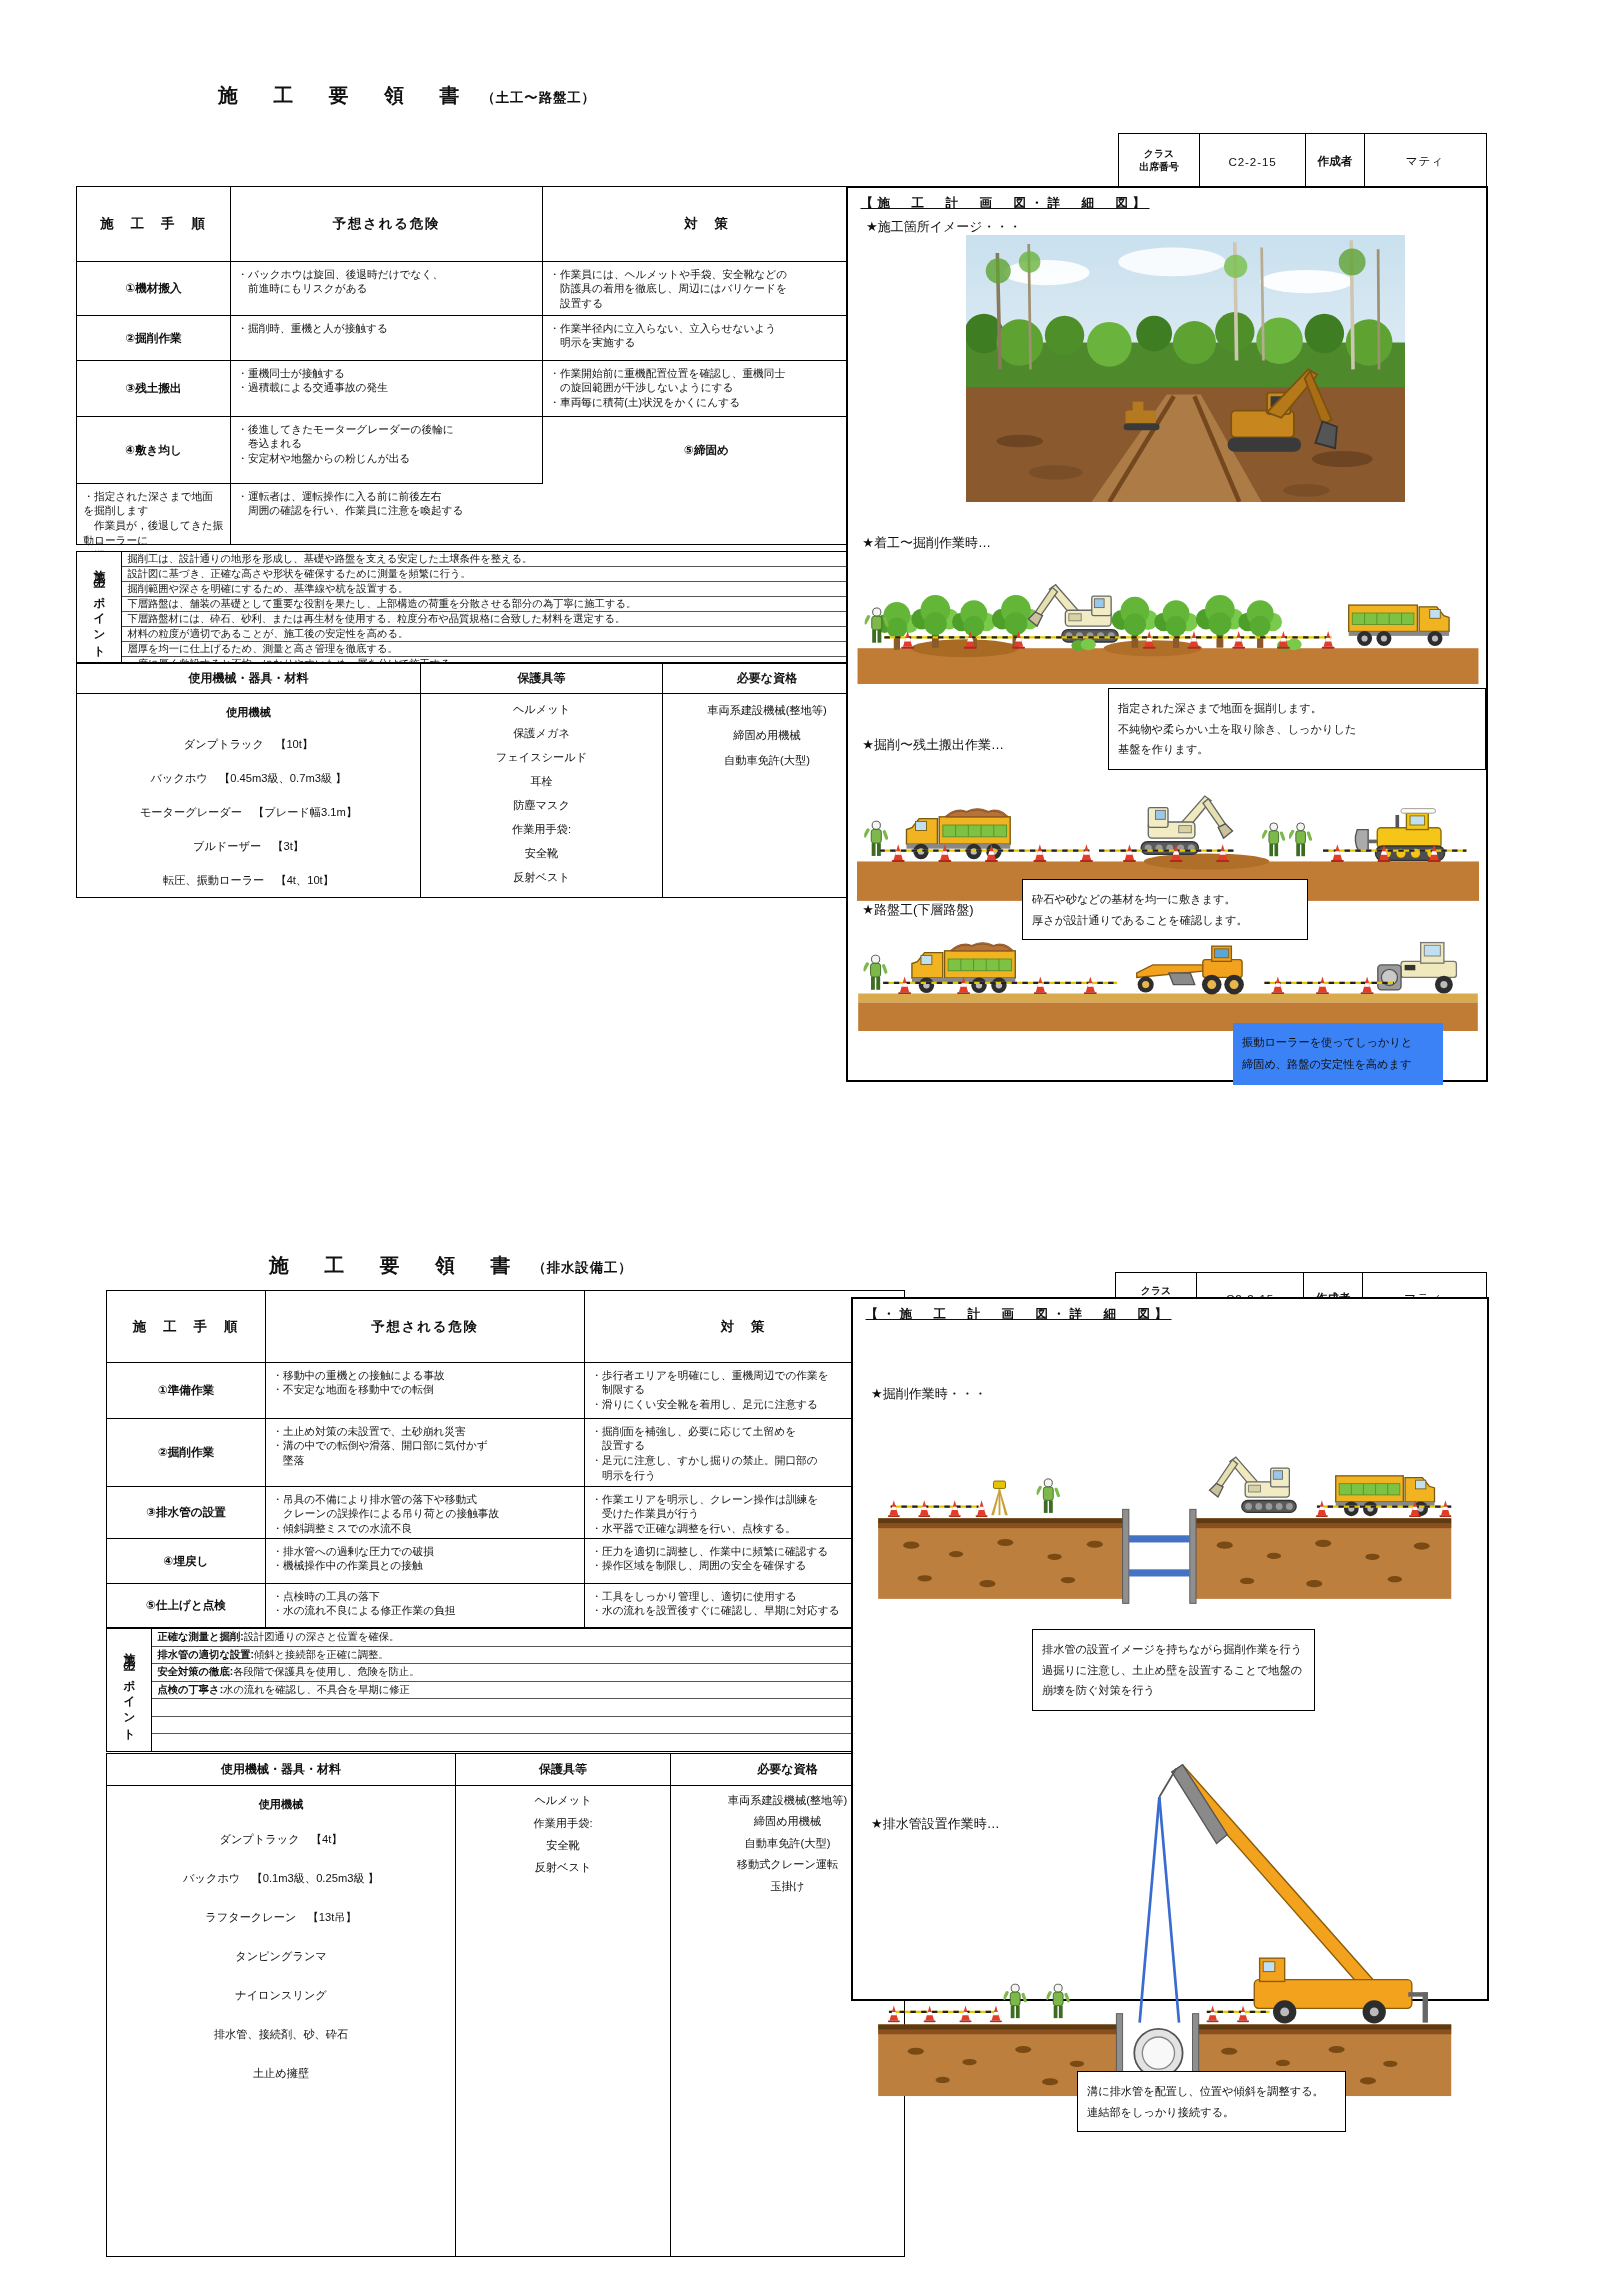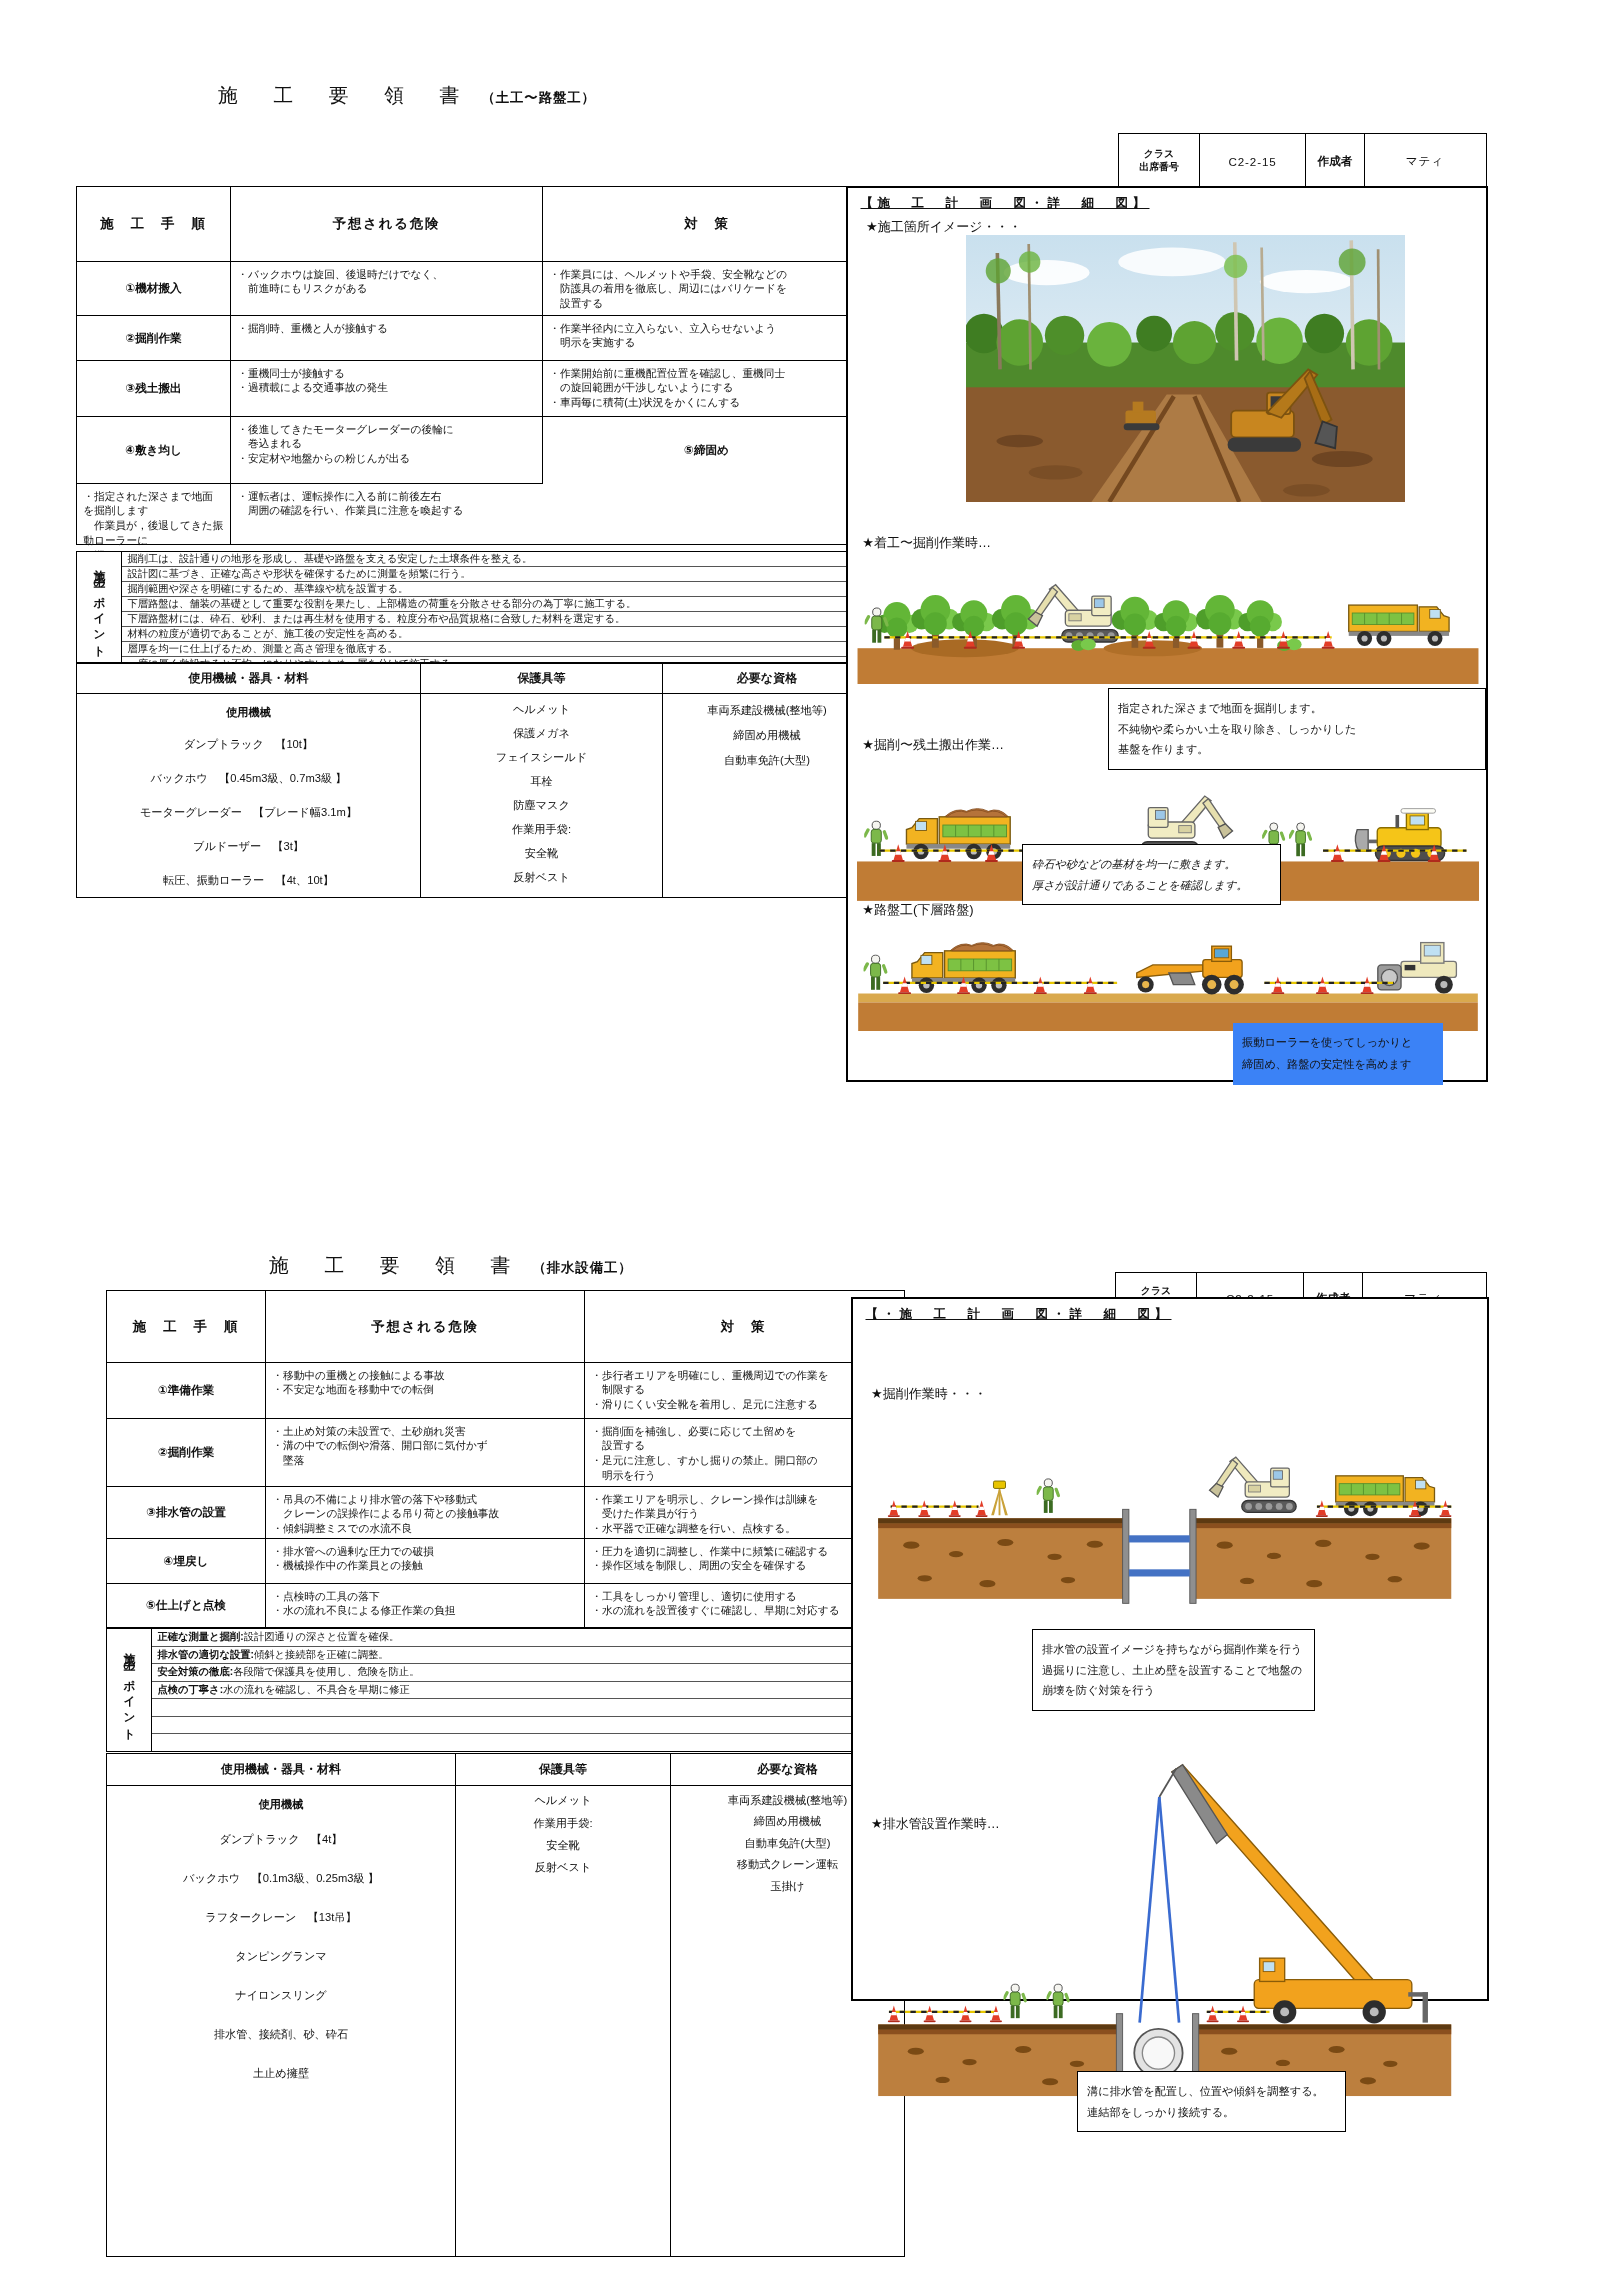--- a/index.html
+++ b/index.html
@@ -3,21 +3,21 @@
 <meta charset="utf-8">
 <style>
   * { box-sizing: border-box; margin: 0; padding: 0; }
   body { background:#fff; font-family:"Liberation Sans","DejaVu Sans",sans-serif; color:#111; }
   .canvas { position:relative; width:1616px; height:2293px; background:#ffffff; overflow:hidden; }
   .abs { position:absolute; }
   .pre { white-space:pre-line; }
 
   
   .doc-title { display:flex; align-items:baseline; gap:14.3px; }
-  .t-main { font-size:19.7px; font-weight:normal; letter-spacing:8px; }
+  .t-main { font-size:19.7px; font-weight:bold; letter-spacing:8px; }
   .t-sub  { font-size:13.4px; font-weight:bold; letter-spacing:0.9px; }
 
   
   .meta { display:grid; border:1.8px solid #000; background:#fff; }
   .meta > div { border-right:1.8px solid #000; display:flex; align-items:center; justify-content:center; text-align:center; }
   .meta > div:last-child { border-right:none; }
   .m-lbl { font-weight:bold; font-size:9.9px; line-height:1.3; }
   .m-lbl2 { font-weight:bold; font-size:11.6px; }
   .m-val { font-size:11.6px; letter-spacing:0.9px; }
 
@@ -410,21 +410,21 @@
         <use href="#sym-cone" x="248" y="102" width="16" height="21"></use>
         <use href="#sym-cone" x="296" y="102" width="16" height="21"></use>
         <use href="#sym-cone" x="348" y="102" width="16" height="21"></use>
         <use href="#sym-cone" x="400" y="102" width="16" height="21"></use>
         <use href="#sym-cone" x="528" y="102" width="16" height="21"></use>
         <use href="#sym-cone" x="580" y="102" width="16" height="21"></use>
         <use href="#sym-cone" x="636" y="102" width="16" height="21"></use>
       </g>
     </svg>
 
-    <div class="abs callout" style="left:174px;top:656px;width:259px;font-style:italic;">砕石や砂などの基材を均一に敷きます。
+    <div class="abs callout" style="left:174px;top:691px;width:286px;">砕石や砂などの基材を均一に敷きます。
 厚さが設計通りであることを確認します。</div>
     <div class="abs slabel" style="left:14.3px;top:713px;">★路盤工(下層路盤)</div>
 
     <svg class="abs" style="left:9px;top:743px;" width="622" height="100" viewBox="0 0 694 112">
       <rect x="0" y="70" width="694" height="10" fill="#d9a94e"></rect>
       <rect x="0" y="80" width="694" height="32" fill="#c07c35"></rect>
       <g>
         <g transform="translate(180,10) scale(-1,1)">
             <use href="#sym-dump-loaded" x="0" y="0" width="132" height="63"></use>
           </g>

